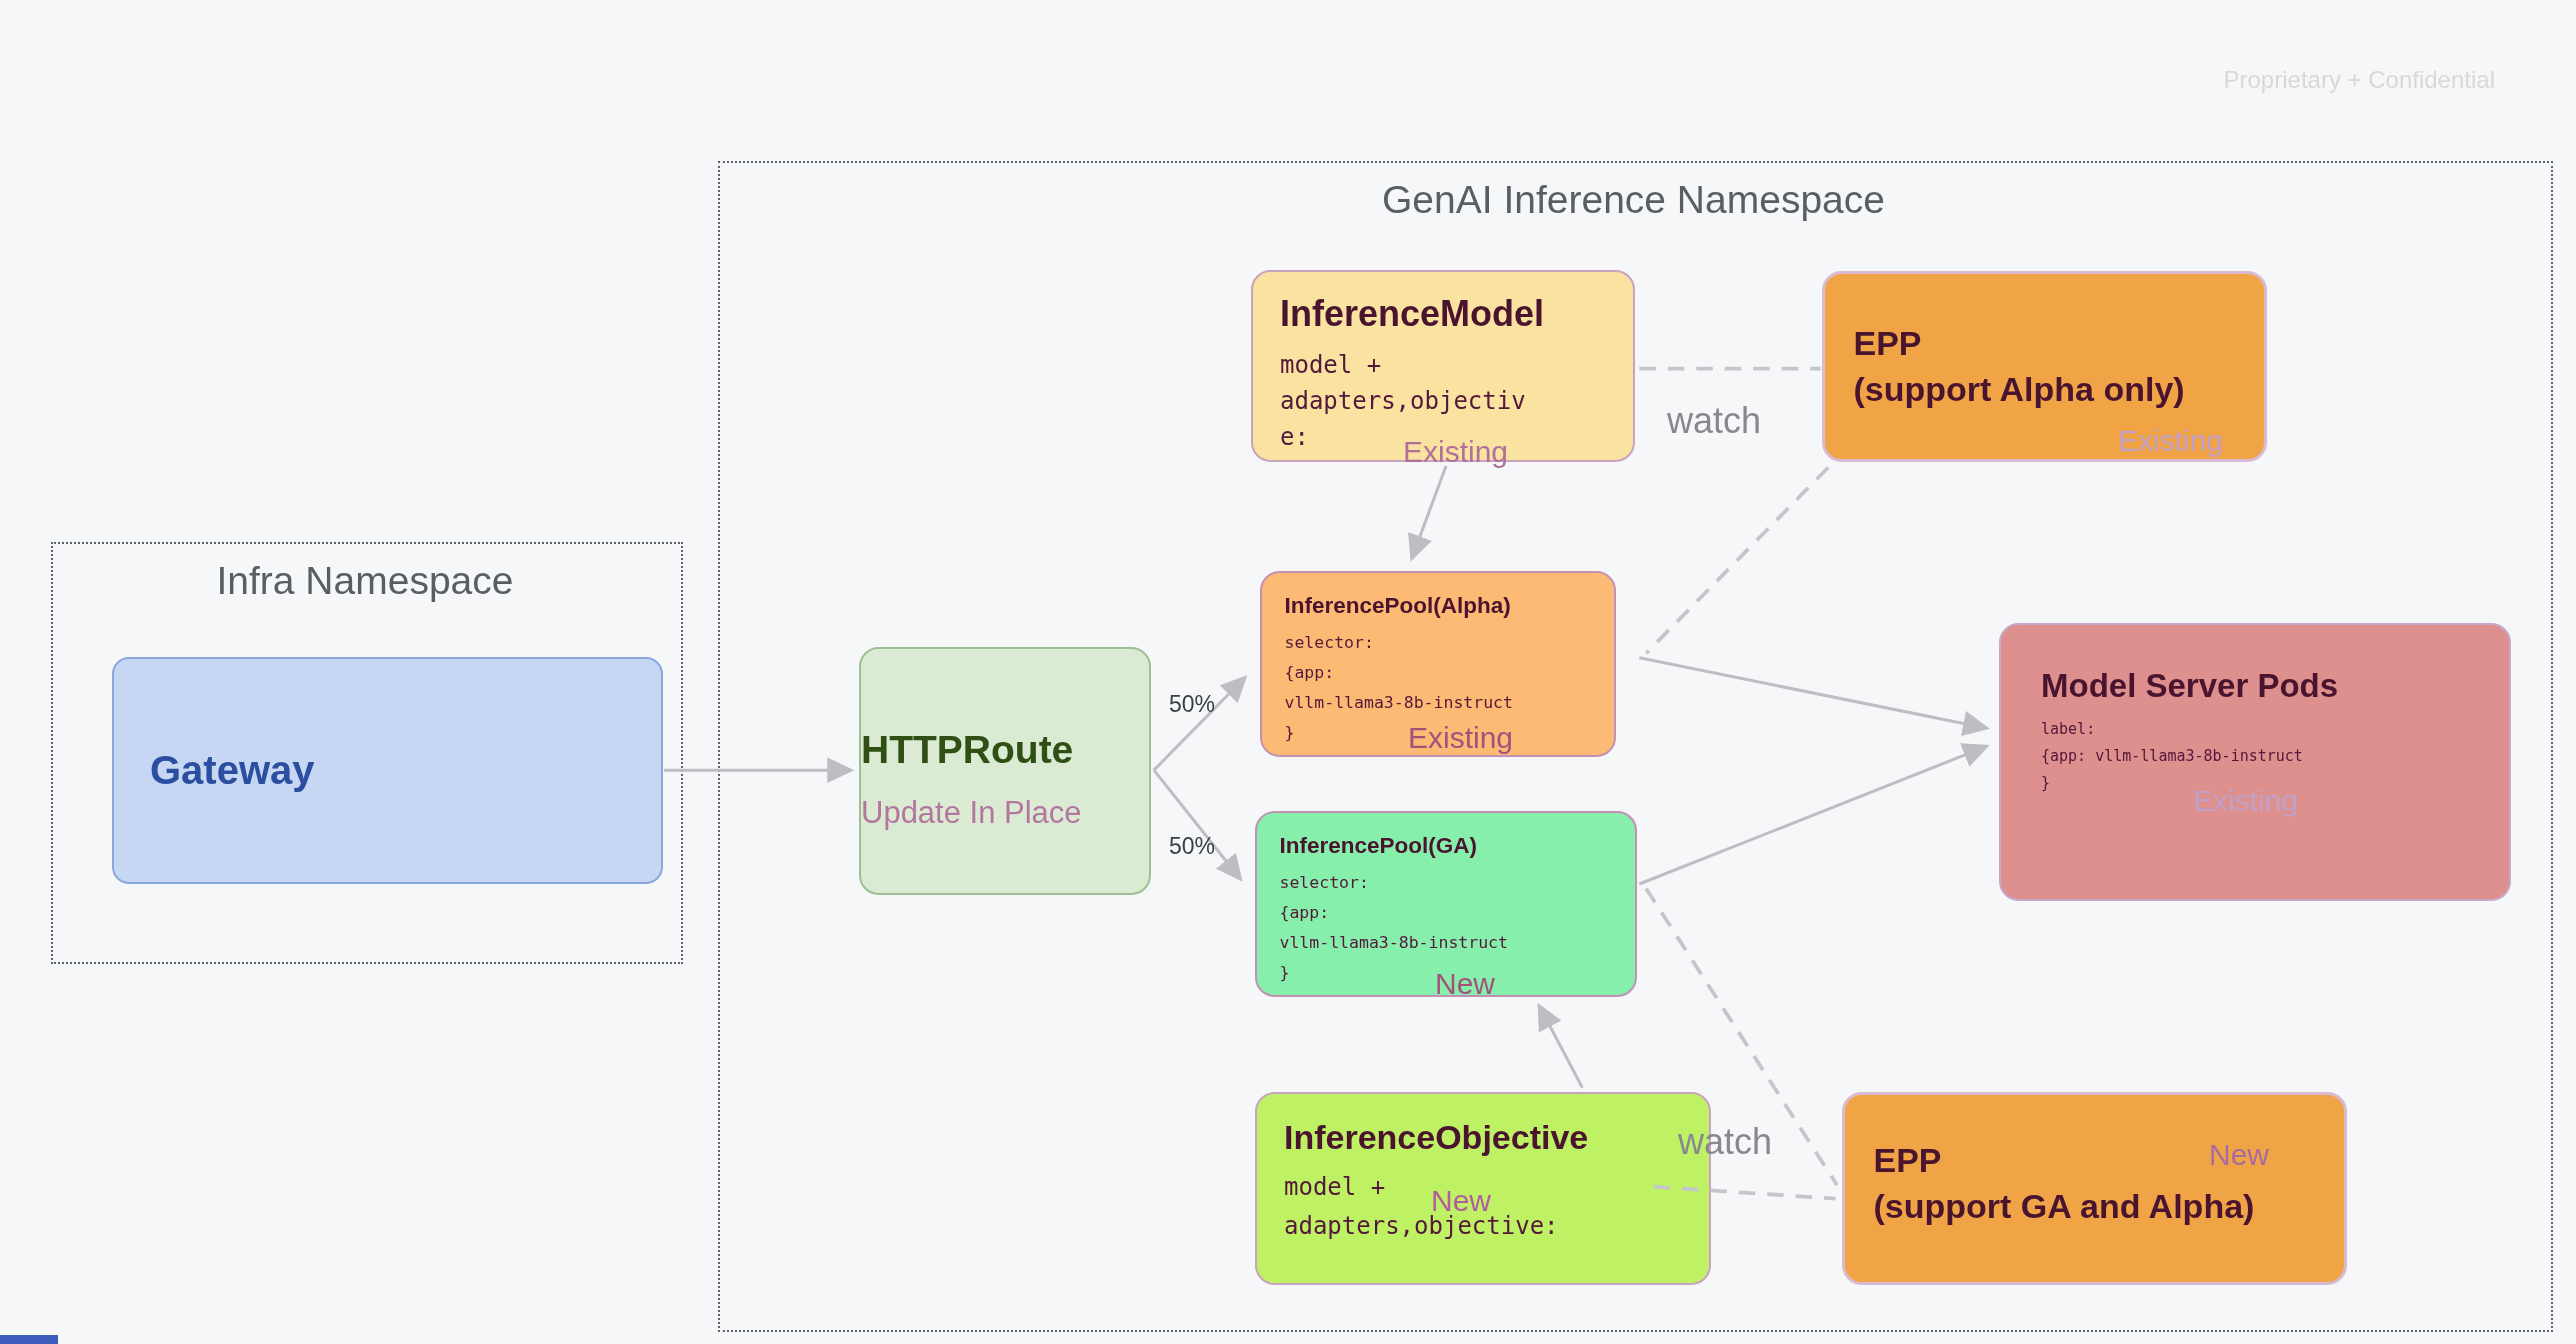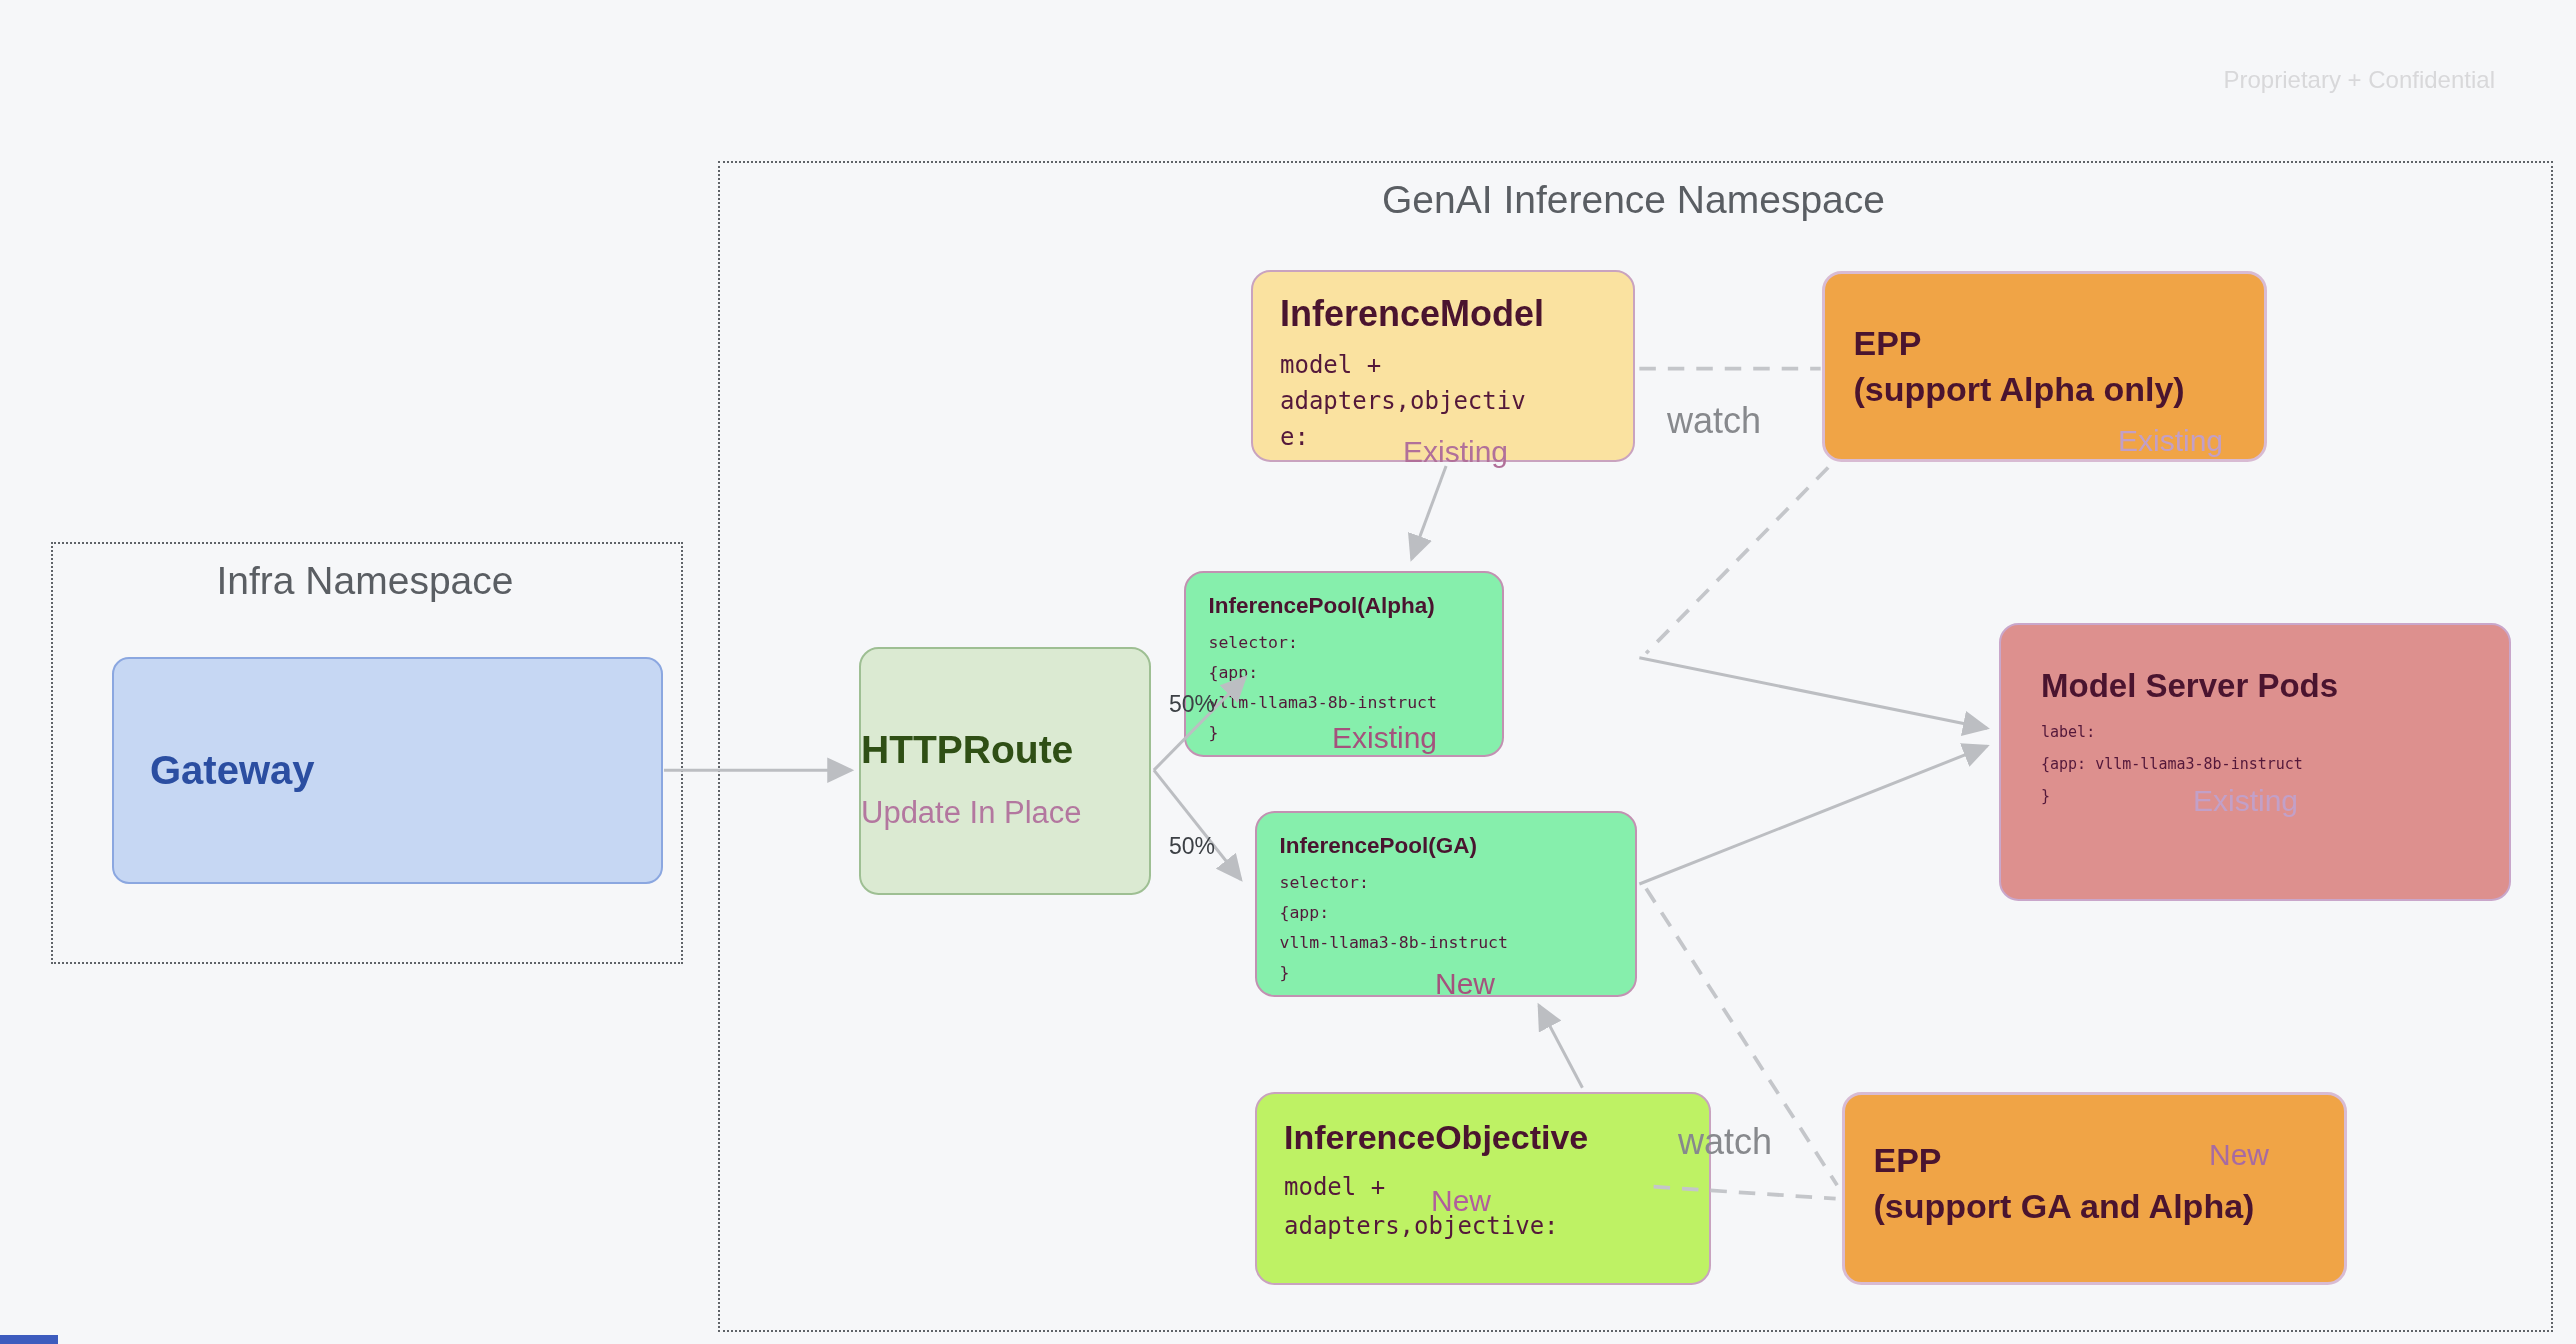--- a/index.html
+++ b/index.html
@@ -39,35 +39,35 @@
   #imodel .title{font-size:36px;margin-bottom:12px;}
   #imodel .code{font-size:24px;line-height:36px;}
   #imodel .status{left:150px;top:163px;color:#B1709A;}
 
   
   #eppA{left:1822px;top:271px;width:445px;height:191px;background:#F0A446;border:3px solid #D8BBD3;padding:46px 0 0 28.5px;}
   #eppA .title{font-size:34px;line-height:46px;}
   #eppA .status{right:41px;top:150px;color:#C29FC7;}
 
   
-  #poolA{left:1184px;top:571px;width:320px;height:186px;background:#86efac;border:2.2px solid #C291B2;padding:19.5px 0 0 22.5px;}
+  #poolA{left:1260px;top:571px;width:356px;height:186px;background:#fdba74;border:2.2px solid #C291B2;padding:19.5px 0 0 22.5px;}
   #poolA .title{font-size:22.5px;margin-bottom:9px;}
   #poolA .code{font-size:16.5px;line-height:30px;}
   #poolA .status{left:146px;top:148px;color:#A4527D;}
 
   
   #poolGA{left:1255px;top:811px;width:382px;height:186px;background:#86efac;border:2.2px solid #C291B2;padding:19.5px 0 0 22.5px;}
   #poolGA .title{font-size:22.5px;margin-bottom:9px;}
   #poolGA .code{font-size:16.5px;line-height:30px;}
   #poolGA .status{left:178px;top:154px;color:#A4527D;}
 
   
   #msp{left:1999px;top:623px;width:512px;height:278px;background:#DD908E;border:2.2px solid #C9A7CB;padding:42px 0 0 40px;}
   #msp .title{font-size:33px;margin-bottom:10.5px;}
-  #msp .code{font-size:15px;line-height:32px;}
+  #msp .code{font-size:15px;line-height:27px;}
   #msp .status{right:211px;top:159px;color:#C2A0C8;white-space:nowrap;}
 
   
   #iobj{left:1255px;top:1092px;width:456px;height:193px;background:#bef264;border:2.2px solid #C9A3BF;padding:24px 0 0 27px;}
   #iobj .title{font-size:34px;margin-bottom:10.5px;}
   #iobj .code{font-size:24px;line-height:39px;}
   #iobj .status{left:174px;top:90px;color:#B05E9D;}
 
   
   #eppGA{left:1842px;top:1092px;width:505px;height:193px;background:#F0A446;border:3px solid #D8BBD3;padding:42px 0 0 28.5px;}

